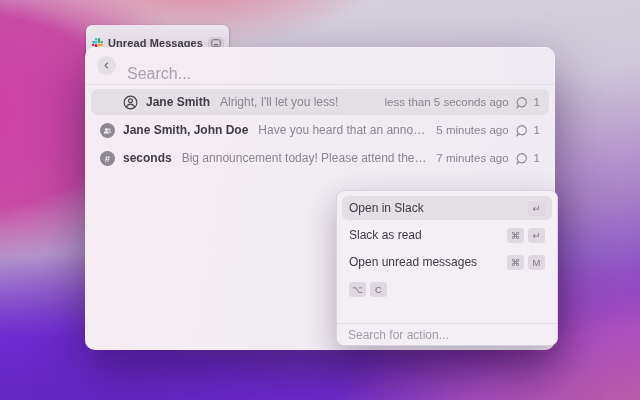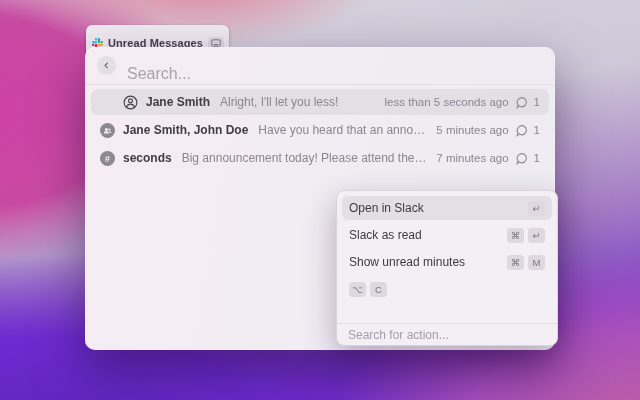--- a/index.html
+++ b/index.html
@@ -197,21 +197,21 @@
 
     <div class="action-item">
       <span class="a-label">Slack as read</span>
       <span class="keys">
         <span class="key-cap">⌘</span>
         <span class="key-cap">↵</span>
       </span>
     </div>
 
     <div class="action-item">
-      <span class="a-label">Show unread minutes</span>
+      <span class="a-label">Open unread messages</span>
       <span class="keys">
         <span class="key-cap">⌘</span>
         <span class="key-cap">M</span>
       </span>
     </div>
 
     <div class="action-item">
       <span class="keys">
         <span class="key-cap">⌥</span>
         <span class="key-cap">C</span>

